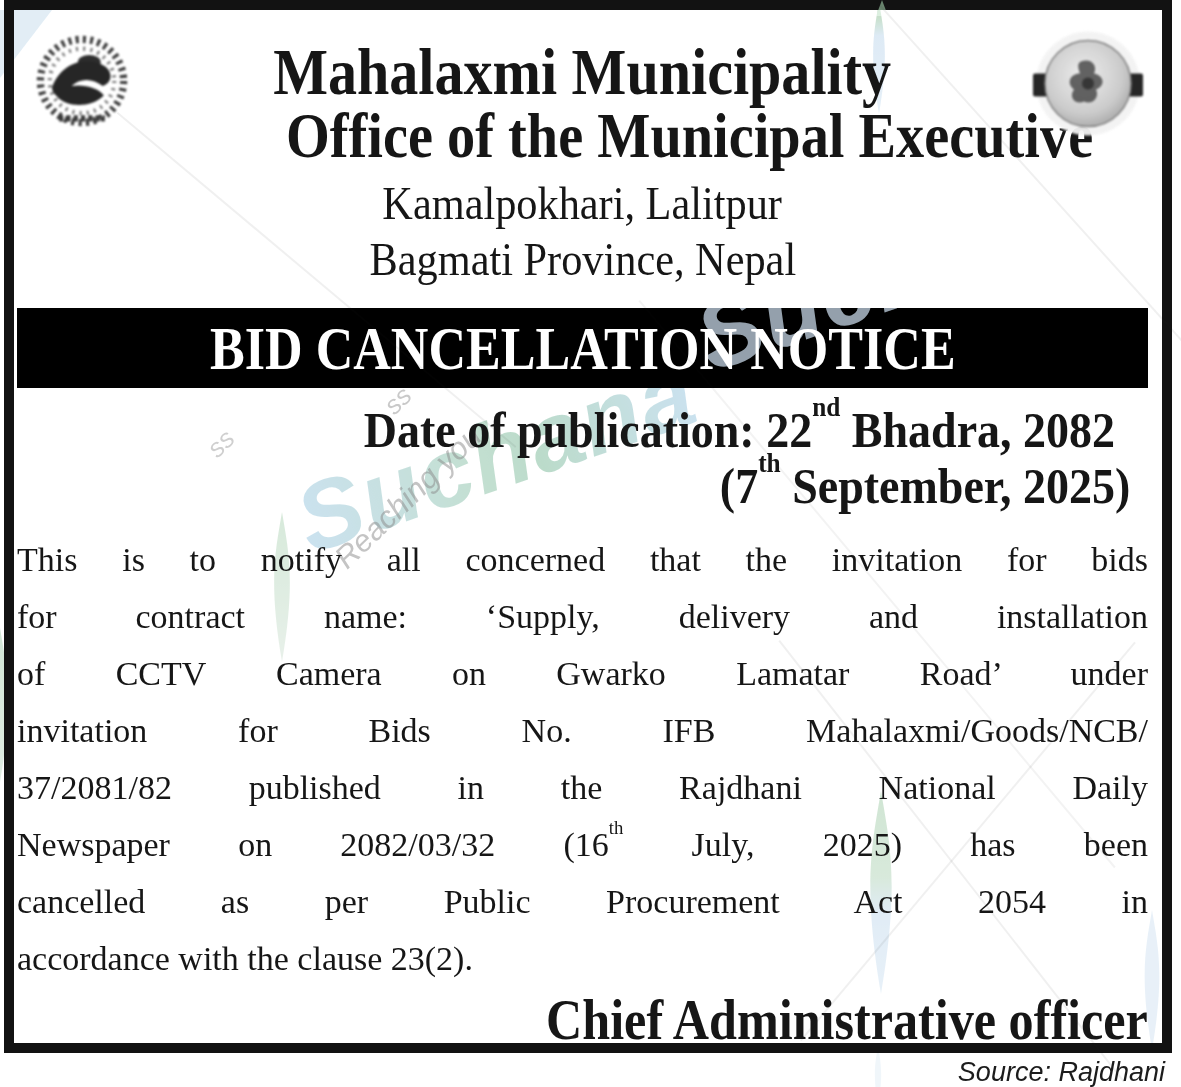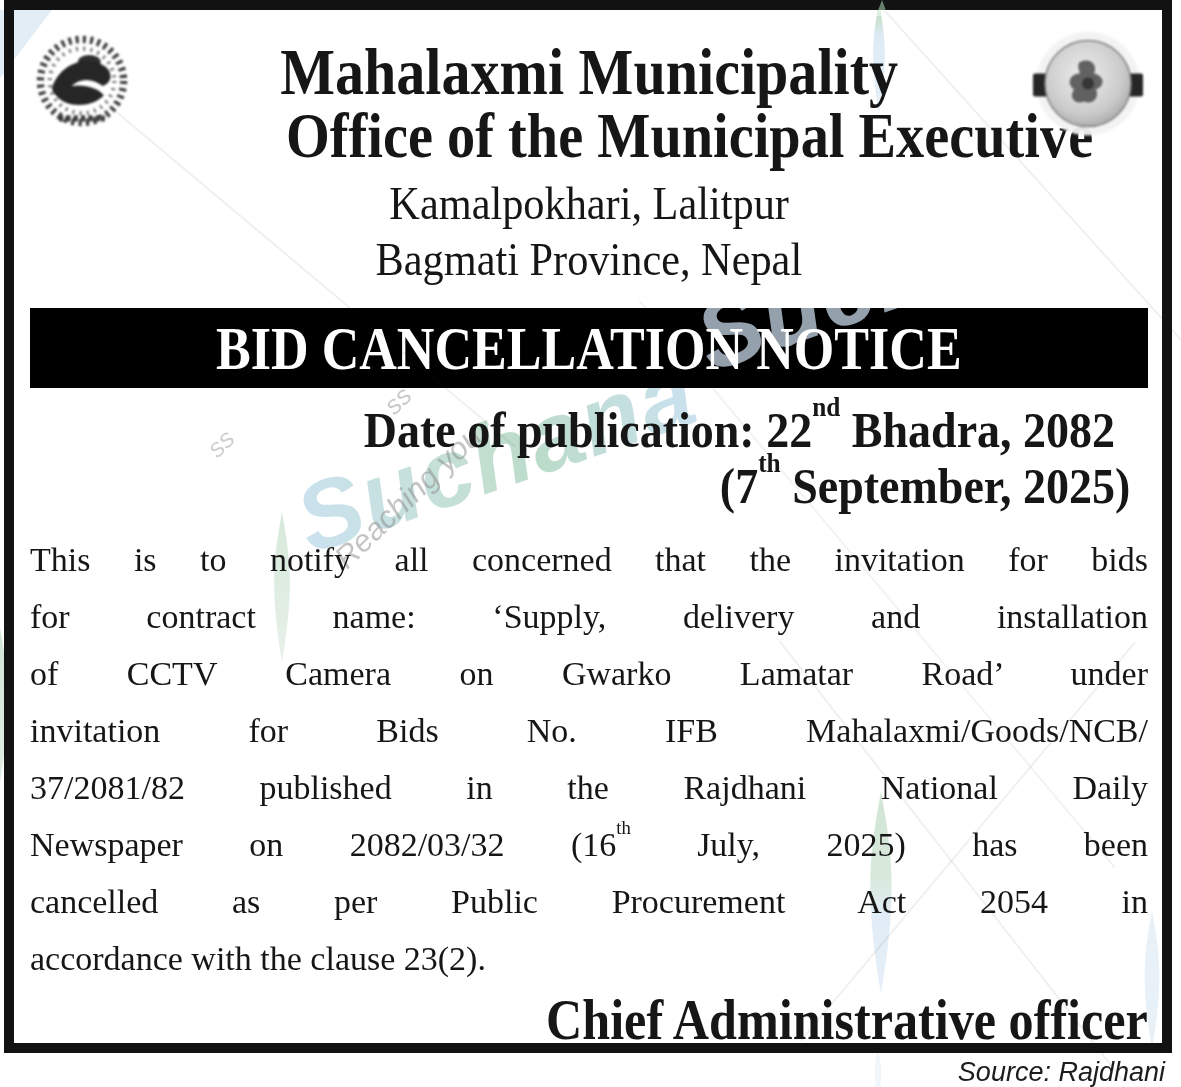--- a/index.html
+++ b/index.html
@@ -30,21 +30,21 @@
   .c1{left:880px;top:4px;width:780px;transform:rotate(48deg);}
   .c2{left:780px;top:640px;width:560px;transform:rotate(52deg);}
   .c3{left:800px;top:1040px;width:520px;transform:rotate(-50deg);}
   .c4{left:118px;top:112px;width:520px;transform:rotate(40deg);}
   .c5{left:640px;top:300px;width:740px;transform:rotate(50deg);opacity:.8;}
   
   .notice-box{
     position:absolute;left:4px;top:0;width:1168px;height:1053px;
     border:10px solid #121212;box-sizing:border-box;z-index:3;
   }
-  .content{position:relative;width:100%;height:100%;padding:0 14px 0 16px;box-sizing:border-box;}
+  .content{position:relative;width:100%;height:100%;padding:0 14px 0 3px;box-sizing:border-box;}
   .cond{display:inline-block;transform:scaleX(.88);transform-origin:50% 50%;white-space:nowrap;}
   .cond92{display:inline-block;transform:scaleX(.92);transform-origin:50% 50%;white-space:nowrap;}
   .h1{margin:26px 0 0;text-align:center;font-weight:bold;font-size:66px;line-height:72px;}
   .h2{margin:0;text-align:right;font-weight:bold;font-size:64px;line-height:56px;}
   .addr{margin:0;text-align:center;font-size:46px;line-height:56px;}
   .addr-first{margin-top:12px;}
   .banner{
     margin-top:20px;height:80px;background:#000000;
     display:flex;align-items:center;justify-content:center;
   }

